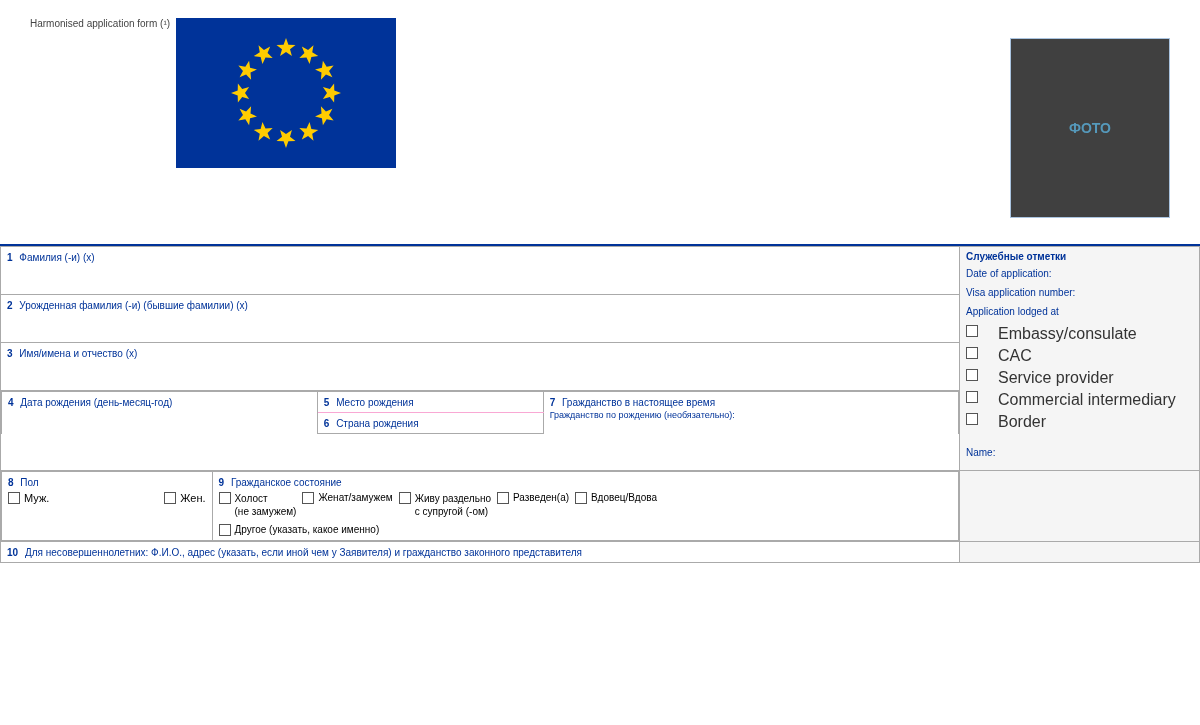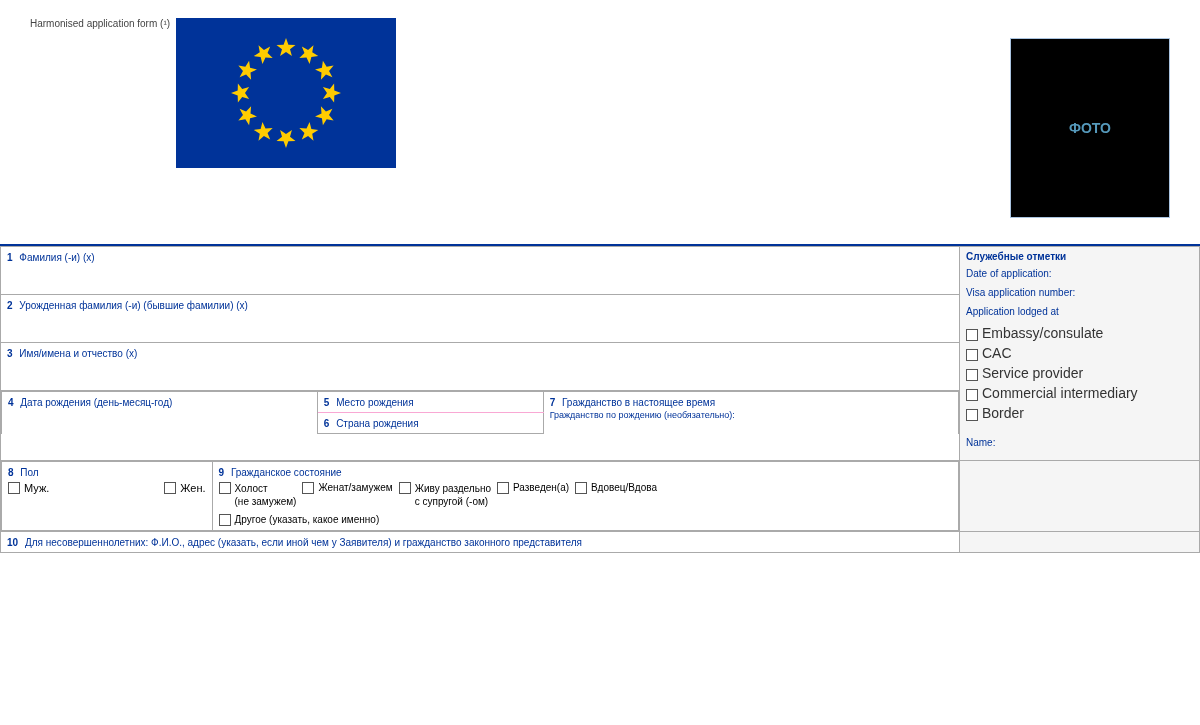--- a/index.html
+++ b/index.html
@@ -61,21 +61,21 @@
     }
     .sub-title {
       font-size: 13px;
       color: #003399;
     }
 
     .photo-box {
       width: 160px;
       height: 180px;
       border: 1px solid #aac4e0;
-      background: #000000;
+      background: #404040;
       display: flex;
       align-items: center;
       justify-content: center;
       flex-shrink: 0;
       margin-top: 20px;
     }
     .photo-label {
       font-size: 14px;
       color: #5599bb;
       font-weight: bold;
@@ -122,23 +122,23 @@
       margin-bottom: 6px;
     }
     .sidebar-field {
       font-size: 10px;
       color: #003399;
       margin-bottom: 8px;
       display: block;
     }
     .sidebar-item {
       display: flex;
-      align-items: flex-end;
-      gap: 4px;
-      font-size: 14px;
+      align-items: flex-start;
+      gap: 20px;
+      font-size: 16px;
       color: #333;
       margin-bottom: 4px;
     }
     .checkbox-small {
       width: 12px;
       height: 12px;
       border: 1px solid #555;
       display: inline-block;
       flex-shrink: 0;
       background: #fff;

